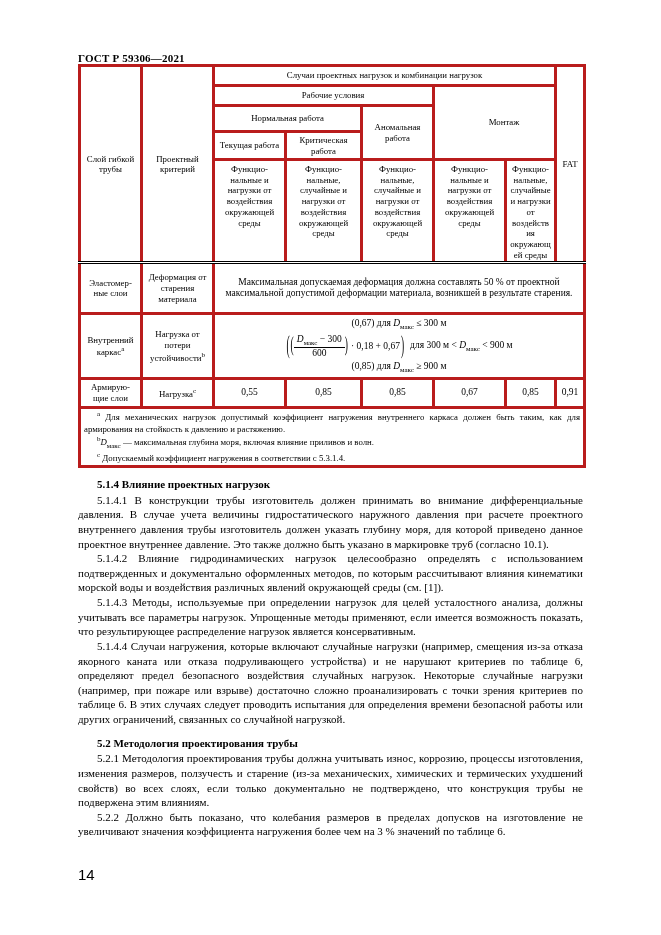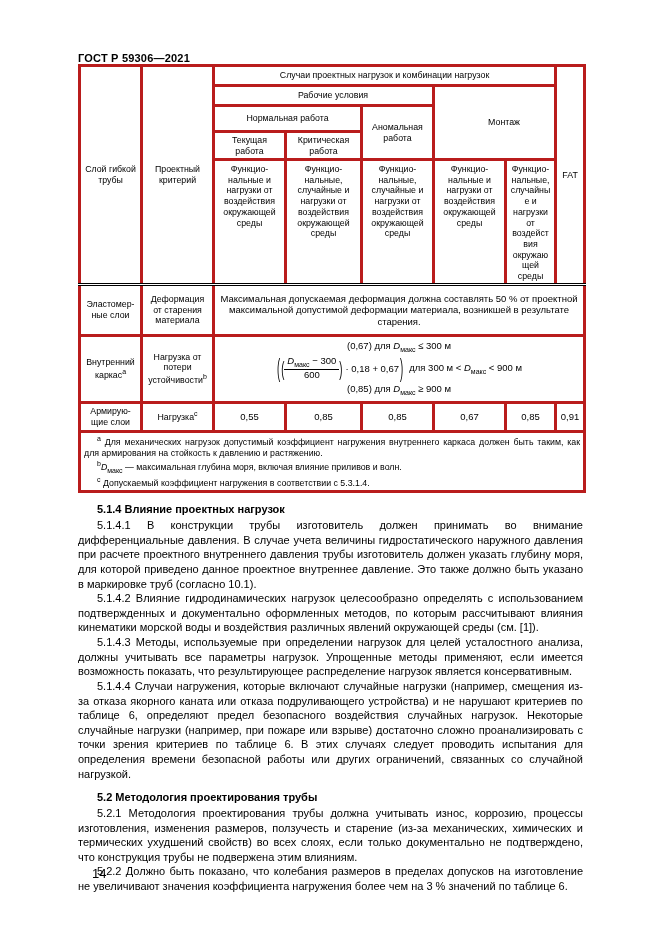--- a/index.html
+++ b/index.html
@@ -4,21 +4,21 @@
 <style>
   html,body { margin:0; padding:0; background:#ffffff; }
   body {
     width:661px; height:935px;
     font-family:"Liberation Sans", sans-serif;
     color:#000;
     position:relative;
     overflow:hidden;
   }
   .page { position:relative; width:661px; height:935px; }
-  .content-area { position:absolute; left:78px; top:52px; width:505px; }
+  .content-area { position:absolute; left:78px; top:52px; width:505px;font-family:Liberation Serif, serif; }
 
   .doc-header { font-size:11px; font-weight:bold; letter-spacing:0.2px; }
 
   .table-caption { margin-top:24px; margin-bottom:5px; font-size:9.5px; }
 
   table.t6 {
     border-collapse:collapse; table-layout:fixed;
     width:505px; font-size:8.8px; line-height:1.22;
   }
   table.t6 td {
@@ -56,21 +56,21 @@
 
   
   td.fncell { padding:3px 5px 4px 5px; vertical-align:top; }
   .fn { margin:0; font-size:8.8px; line-height:1.3; text-align:justify; text-indent:13px; }
 
   
   .bodytext { }
   .bodytext p { margin:0; font-size:11px; line-height:1.33; text-align:justify; text-indent:19px; }
   .bodytext p.heading { font-weight:bold; margin-top:9px; margin-bottom:1px; }
 
-  .page-number { position:absolute; left:92px; top:866px; font-size:13px;text-align:center; }
+  .page-number { position:absolute; left:78px; top:866px; font-size:15px;text-align:center; }
 </style>
 </head>
 <body>
 
 <div class="page">
   <div class="content-area">
 
     <div class="doc-header">ГОСТ Р 59306—2021</div>
 
 

